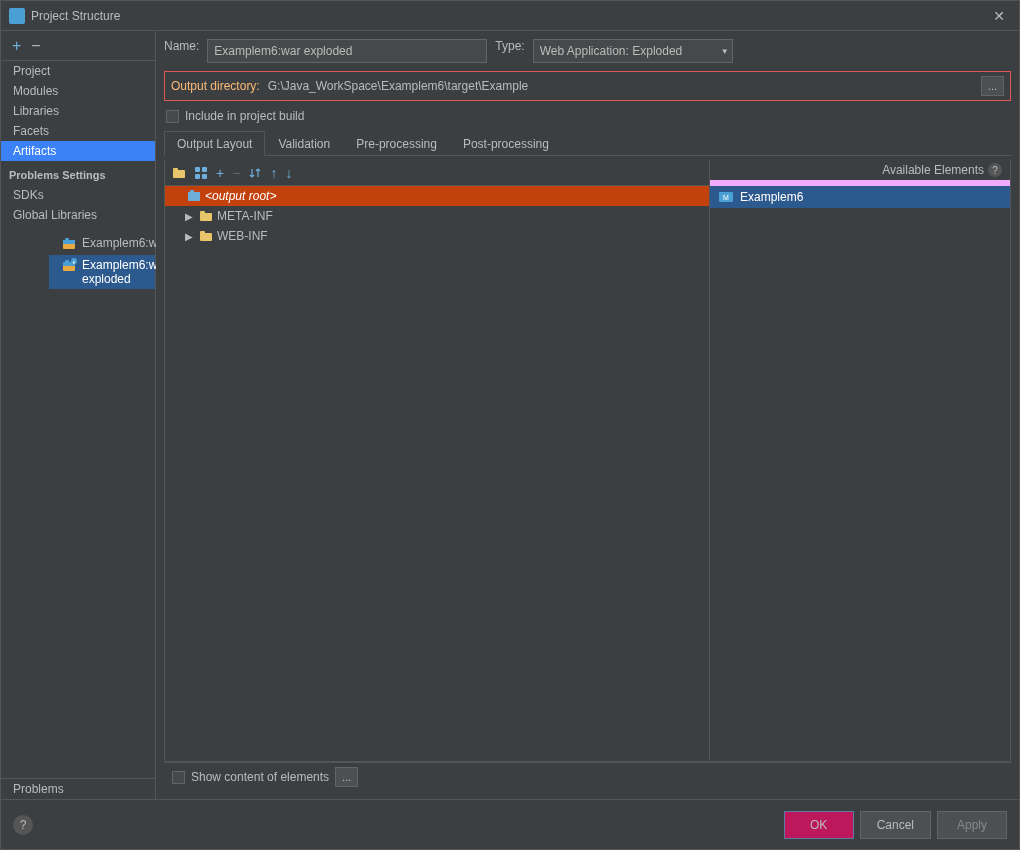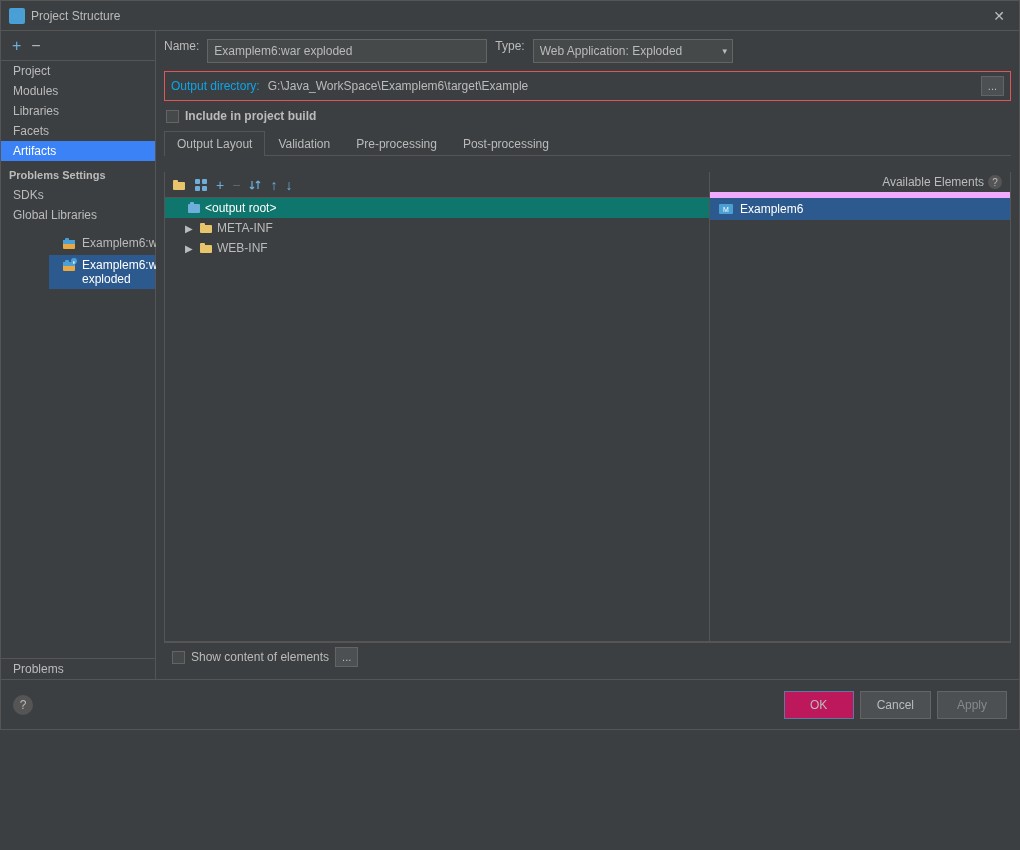--- a/index.html
+++ b/index.html
@@ -8,21 +8,21 @@
       font-size: 12px;
       background: #3c3f41;
       color: #bbbbbb;
       width: 1020px;
       height: 850px;
       overflow: hidden;
     }
 
     .window {
       width: 1020px;
-      height: 730px;
+      height: 850px;
       background: #3c3f41;
       border: 1px solid #555;
       display: flex;
       flex-direction: column;
     }
 
     .title-bar {
       background: #3c3f41;
       height: 30px;
       display: flex;
@@ -193,21 +193,21 @@
       display: flex;
       align-items: center;
       gap: 8px;
       margin-bottom: 8px;
       border: 1px solid #e05555;
       padding: 4px 6px;
       background: #3c3f41;
     }
 
     .output-dir-label {
-      color: #0ea5e9;
+      color: #fdba74;
       font-size: 12px;
       flex-shrink: 0;
       white-space: nowrap;
     }
 
     .output-dir-field {
       flex: 1;
       background: transparent;
       border: none;
       color: #bbbbbb;
@@ -224,37 +224,36 @@
       font-size: 11px;
       height: 20px;
     }
 
     .include-row {
       display: flex;
       align-items: center;
       gap: 6px;
       margin-bottom: 8px;
       padding-left: 2px;
-      font-weight: bold;
     }
 
     .checkbox {
       width: 13px;
       height: 13px;
       background: #45494a;
       border: 1px solid #646464;
       cursor: pointer;
       flex-shrink: 0;
     }
 
     
     .tabs-bar {
       display: flex;
       border-bottom: 1px solid #555;
-      margin-bottom: 16px;
+      margin-bottom: 4px;
       text-align: right;
     }
 
     .tab {
       padding: 5px 12px;
       cursor: pointer;
       color: #bbbbbb;
       font-size: 12px;
       border: 1px solid transparent;
       border-bottom: none;
@@ -308,21 +307,21 @@
 
     .tree-item {
       display: flex;
       align-items: center;
       padding: 3px 8px;
       cursor: pointer;
       gap: 4px;
       font-size: 12px;
       color: #bbbbbb;
     }
-    .tree-item.selected { background: #0f766e; color: white; }
+    .tree-item.selected { background: #c2410c; color: white; font-style: italic; }
 
     .tree-item-indent1 { padding-left: 20px; }
     .tree-item-indent2 { padding-left: 36px; }
 
     .tree-arrow {
       color: #bbbbbb;
       font-size: 10px;
       width: 10px;
     }
 

